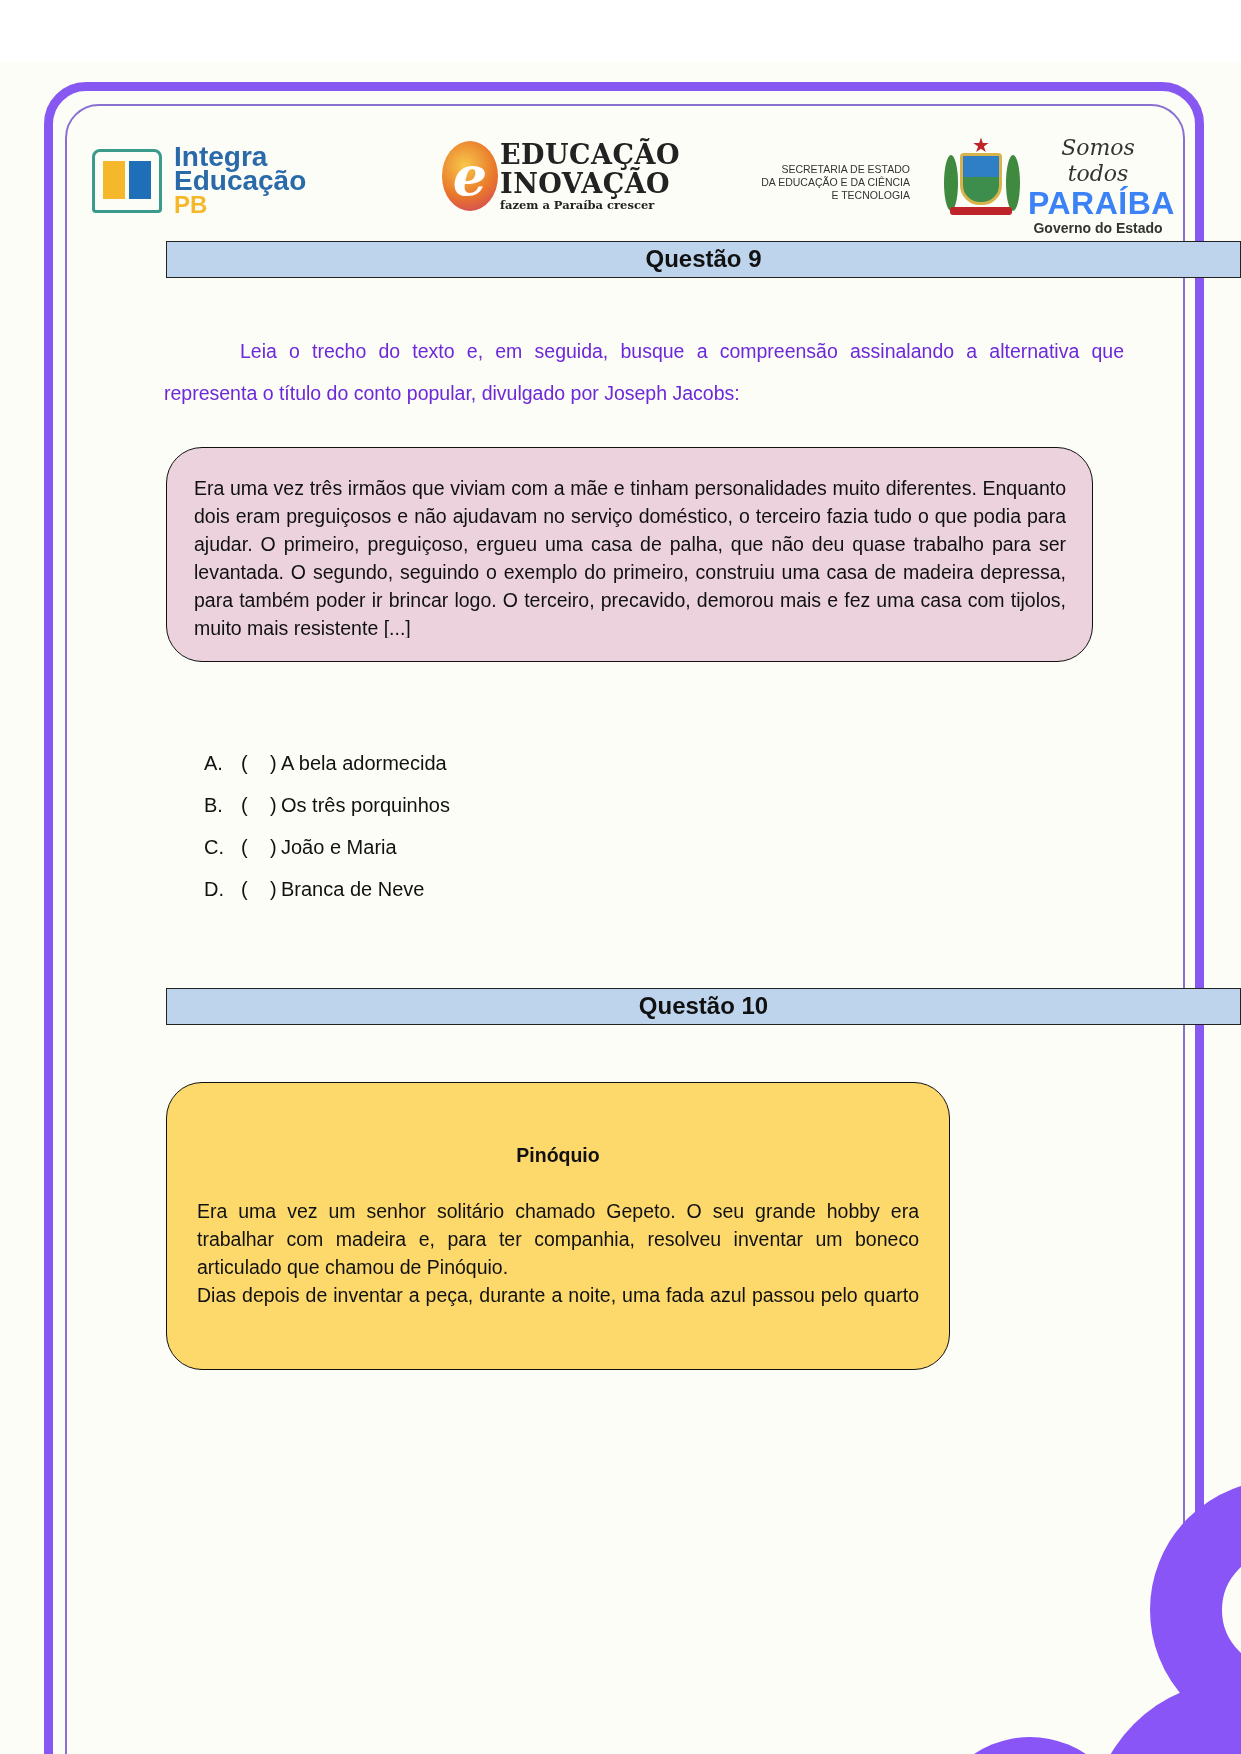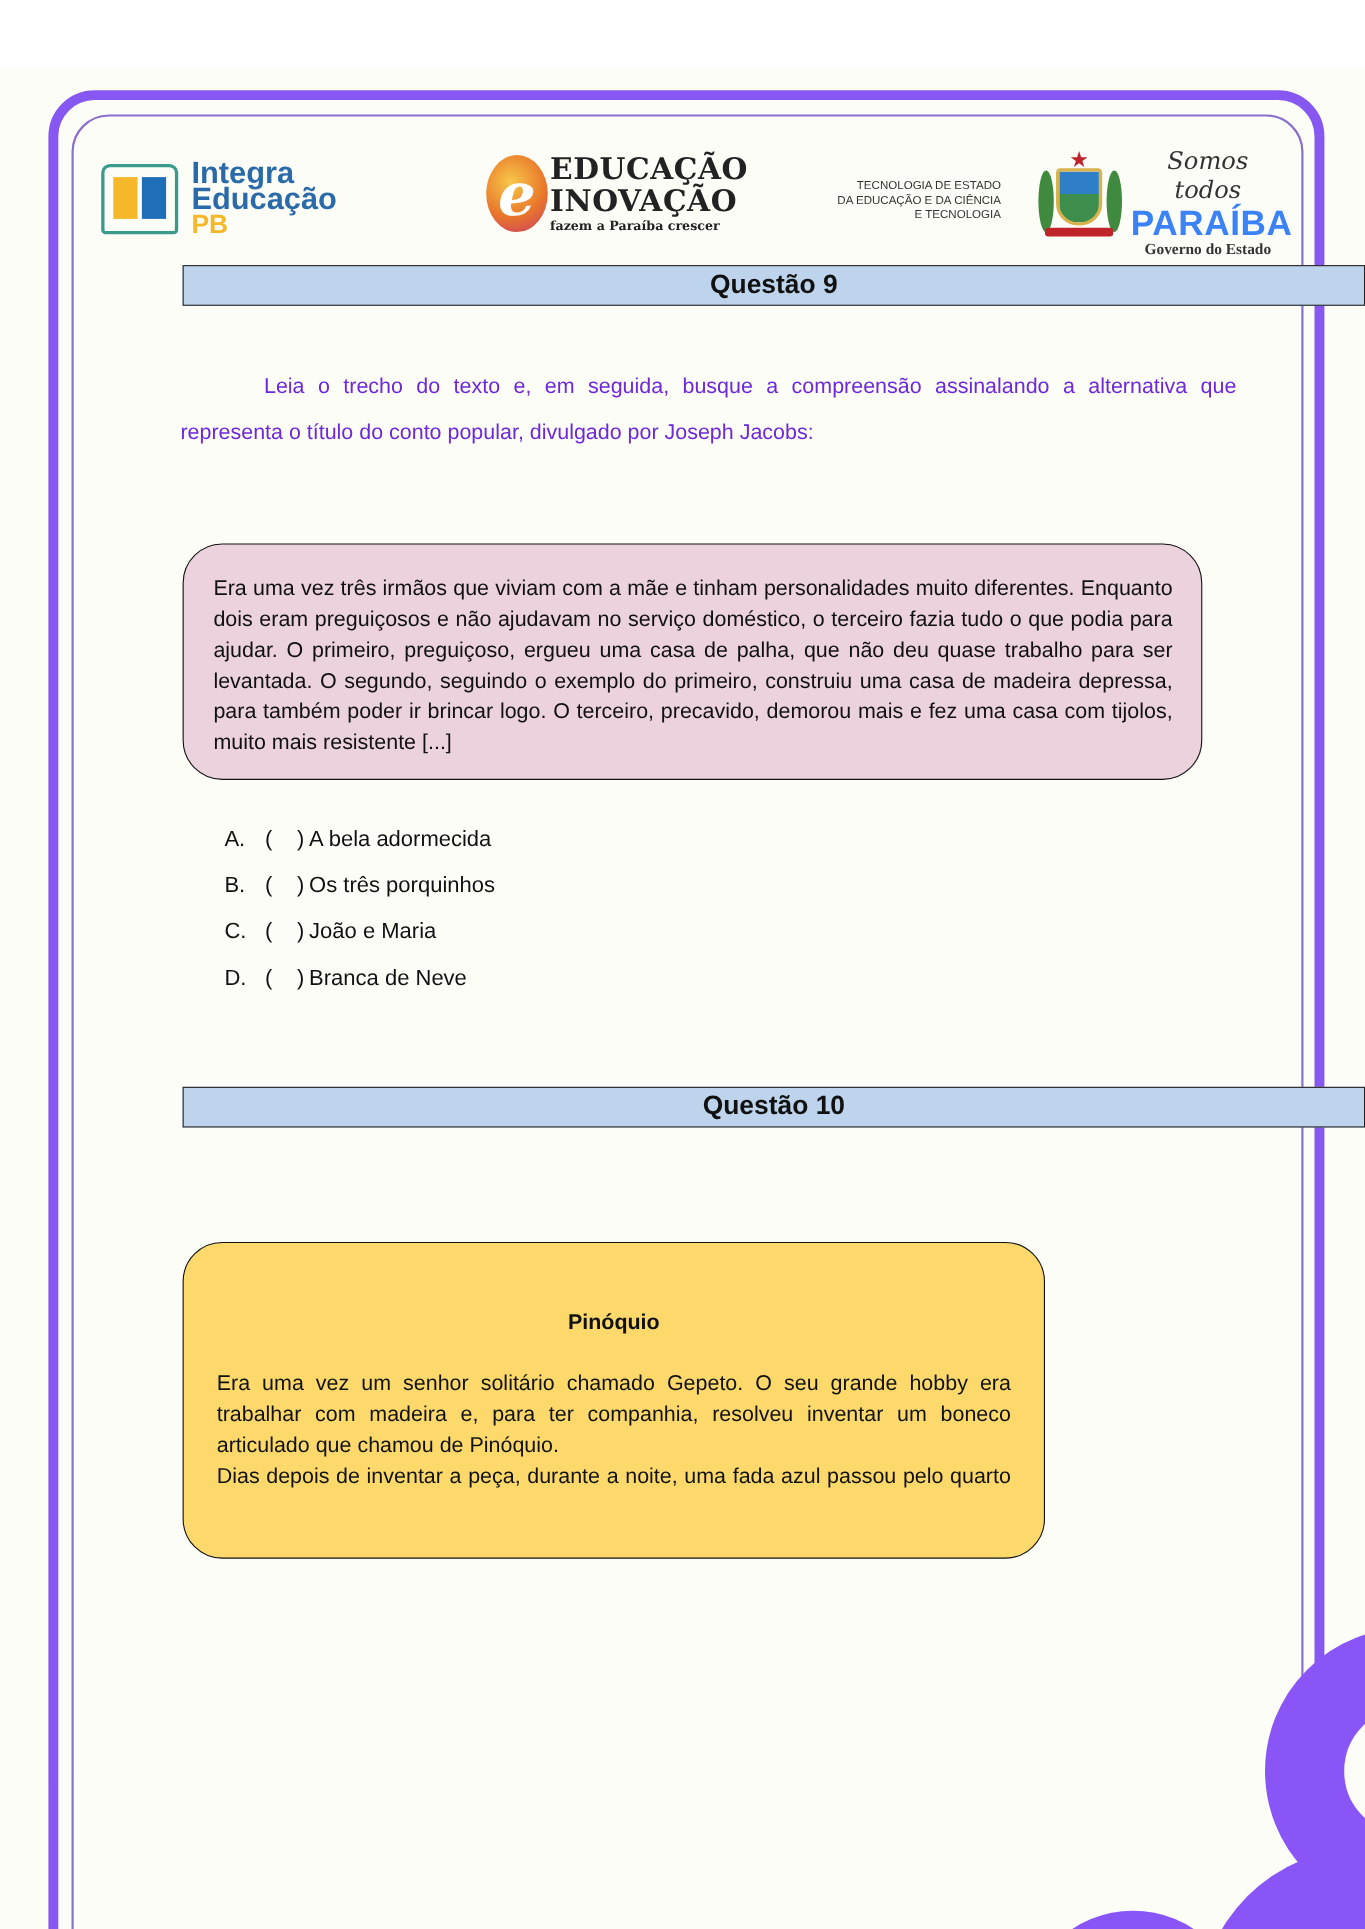--- a/index.html
+++ b/index.html
@@ -68,40 +68,40 @@
       background: linear-gradient(#2f7fc6 0 45%, #3d8e4c 45% 100%);
       border: 3px solid #d8b24a; border-radius: 4px 4px 20px 20px; box-sizing: border-box;
     }
     .coat .leaf-l, .coat .leaf-r { position: absolute; top: 18px; width: 14px; height: 56px; background: #3f8a3f; border-radius: 50%; }
     .coat .leaf-l { left: 2px; } .coat .leaf-r { right: 2px; }
     .coat .star { position: absolute; left: 30px; top: -4px; color: #c0242b; font-size: 20px; }
     .coat .ribbon { position: absolute; left: 8px; top: 70px; width: 62px; height: 8px; background: #c0242b; border-radius: 3px; }
     .logo-pb { position: absolute; left: 938px; top: 0; width: 140px; text-align: center; }
     .logo-pb .s1 { display: block; font-family: "DejaVu Serif", serif; font-style: italic; font-size: 22px; color: #333; line-height: 26px; }
     .logo-pb .s2 { display: block; font-weight: bold; font-size: 32px; color: #3b82f6; line-height: 32px; letter-spacing: 0.5px; }
-    .logo-pb .s3 { display: block; font-size: 14px; color: #333; line-height: 18px; font-weight: bold; font-family: Liberation Serif, serif; }
+    .logo-pb .s3 { display: block; font-size: 14px; color: #333; line-height: 18px; font-weight: bold; }
 
     
     .q-header {
       position: absolute; left: 166px; width: 1075px; height: 37px;
       background: #bdd4ec; border: 1.5px solid #222; box-sizing: border-box;
       text-align: center; font-weight: bold; font-size: 24px; line-height: 34px;
     }
     .q9-header { top: 241px; }
     .q10-header { top: 988px; }
 
     .instruction {
       position: absolute; left: 164px; top: 330px; width: 960px;
       font-size: 19.5px; line-height: 42px; text-align: justify; color: #6d28d9;
     }
     .instruction .indent { display: inline-block; width: 76px; }
 
     .text-box {
       position: absolute; box-sizing: border-box; border: 1.5px solid #111; border-radius: 36px;
-      font-size: 19.5px; line-height: 28px; text-align: justify; margin-top: 47px;
+      font-size: 19.5px; line-height: 28px; text-align: justify;
     }
     .box-pink { left: 166px; top: 447px; width: 927px; height: 215px; background: #ebd2dc; padding: 26px 26px 0 27px; overflow: hidden; }
     .box-pink .inner { height: 164px; overflow: hidden; }
     .box-yellow { left: 166px; top: 1082px; width: 784px; height: 288px; background: #fdd96c; padding: 58px 30px 0 30px; }
     .box-yellow .title { display: block; text-align: center; font-weight: bold; font-size: 19.5px; line-height: 28px; margin-bottom: 28px; }
     .box-yellow .para { display: block; height: 112px; overflow: hidden; }
     .box-yellow .para span { display: block; }
 
     .options { position: absolute; left: 204px; top: 742px; font-size: 20px; line-height: 42px; }
     .option { display: flex; align-items: center; }
@@ -136,21 +136,21 @@
   <div class="logo-edu">
     <div class="e-circle">e</div>
     <div class="edu-text">
       <span class="t1">EDUCAÇÃO</span>
       <span class="t2">INOVAÇÃO</span>
       <span class="t3">fazem a Paraíba crescer</span>
     </div>
   </div>
 
   <div class="logo-sec">
-    <div>TECNOLOGIA DE ESTADO</div>
+    <div>SECRETARIA DE ESTADO</div>
     <div>DA EDUCAÇÃO E DA CIÊNCIA</div>
     <div>E TECNOLOGIA</div>
   </div>
 
   <div class="coat">
     <div class="leaf-l"></div>
       <div class="leaf-r"></div>
     <div class="shield"></div>
     <div class="star">★</div>
     <div class="ribbon"></div>

